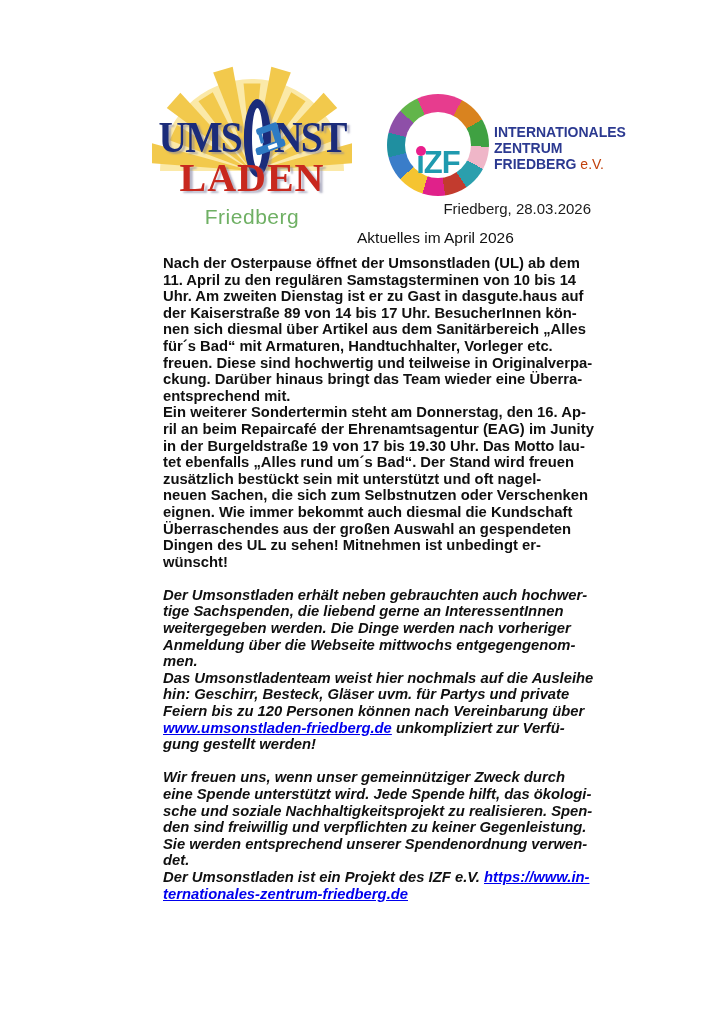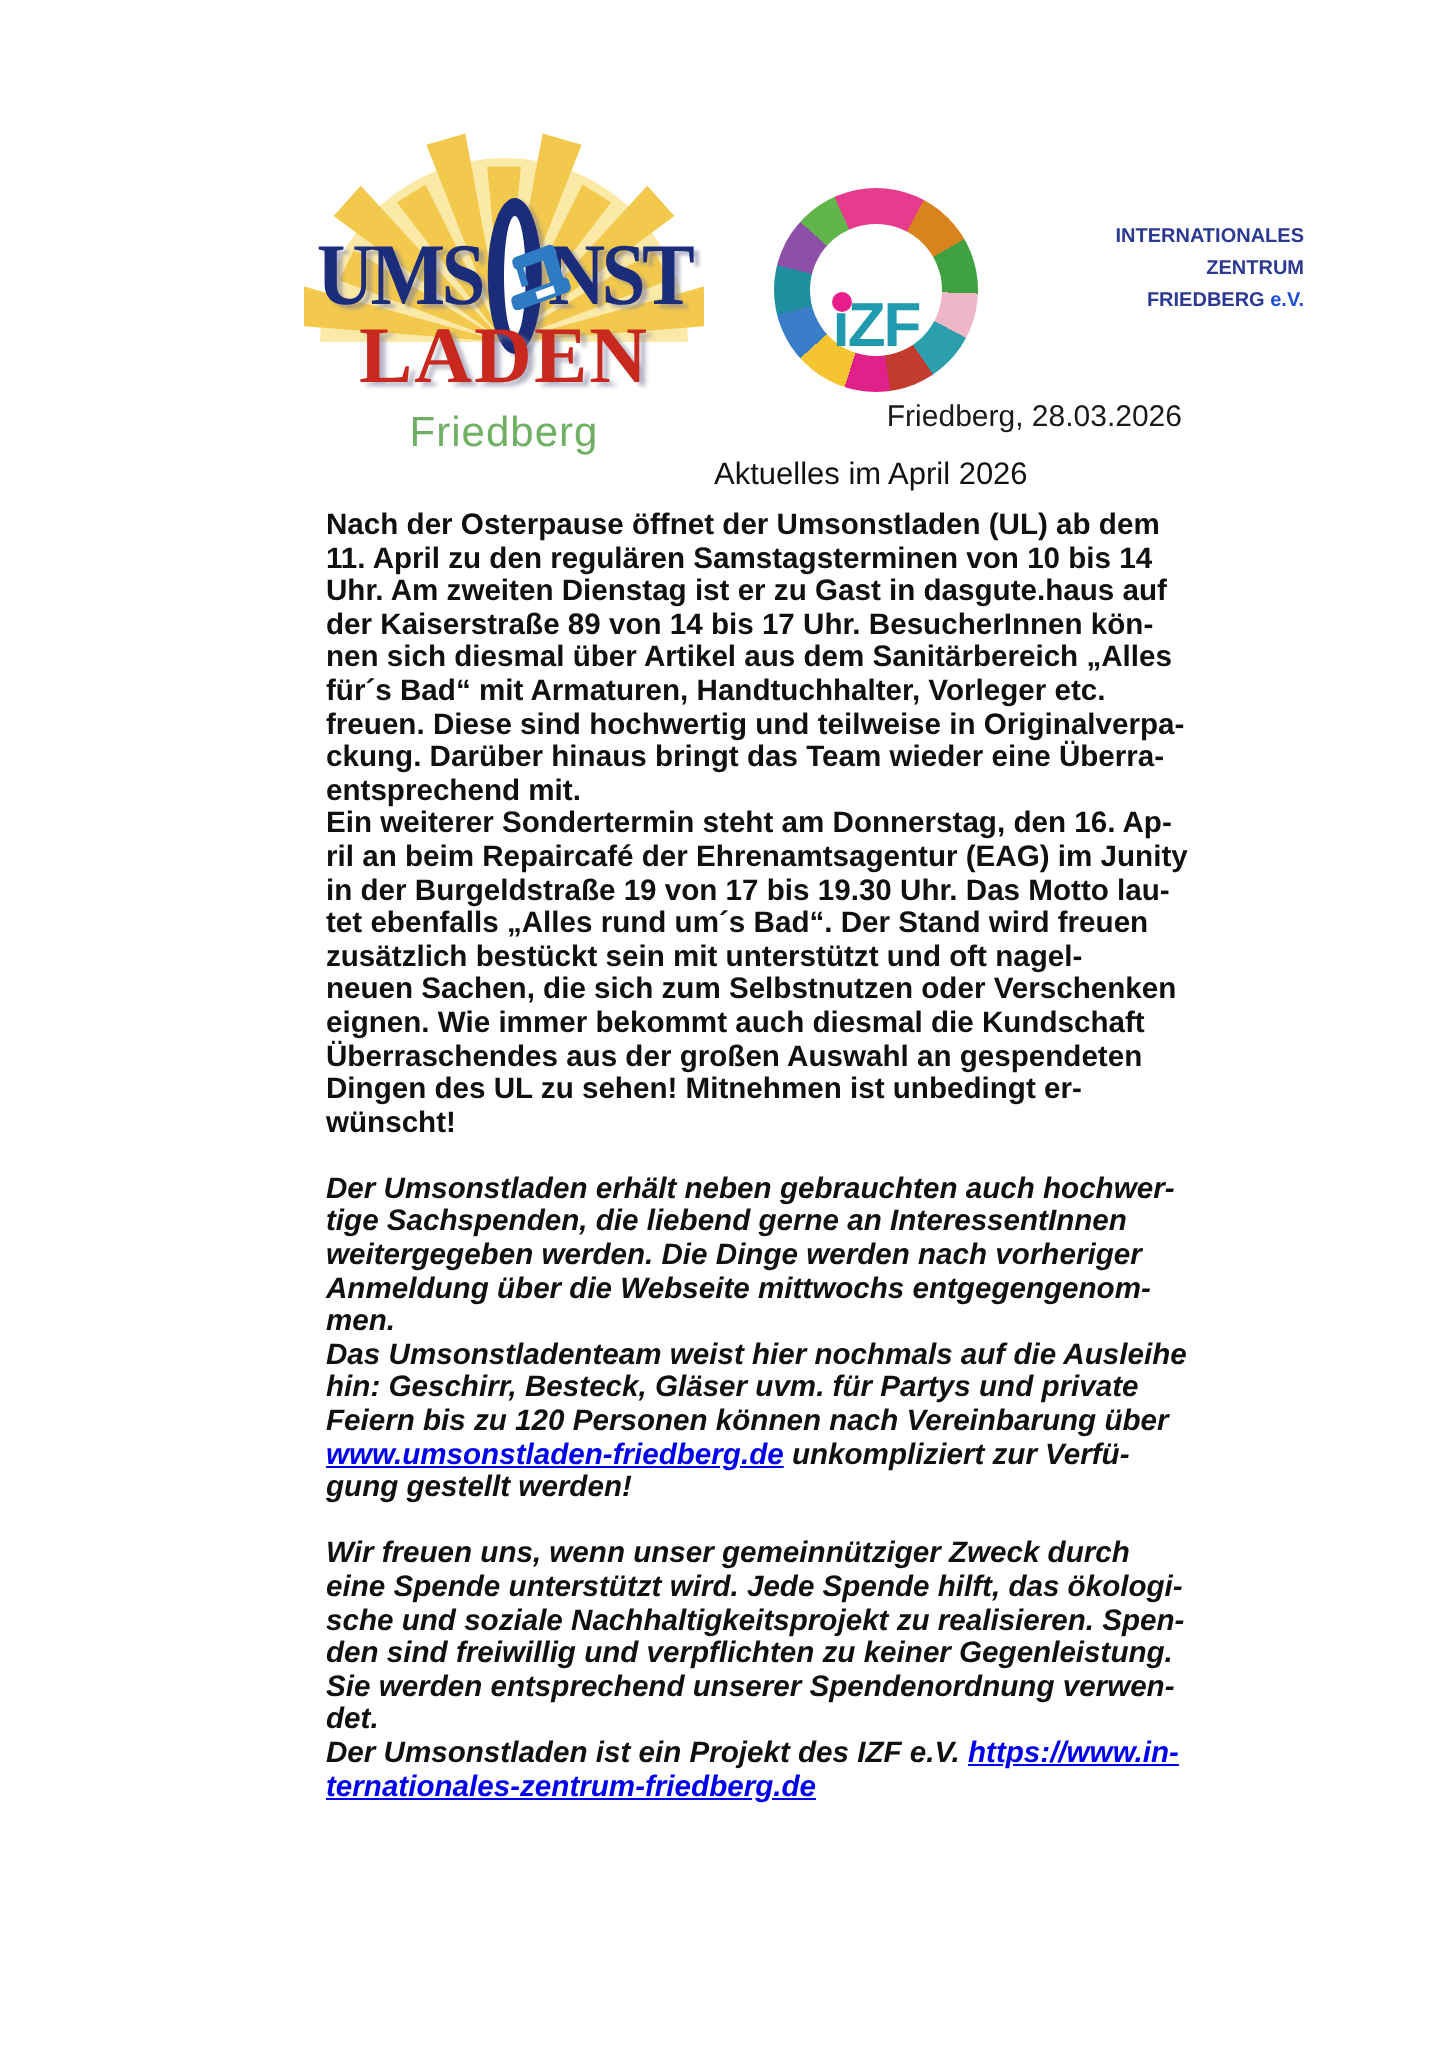--- a/index.html
+++ b/index.html
@@ -30,23 +30,23 @@
              background:conic-gradient(#E73C8E 0 28deg,#D9831F 28deg 60deg,#3FA142 60deg 92deg,
                #EFB6C8 92deg 118deg,#2B9FAD 118deg 146deg,#C23B2E 146deg 172deg,
                #E0218A 172deg 198deg,#F5C431 198deg 228deg,#3A7DC9 228deg 256deg,
                #1F8FA0 256deg 284deg,#8E4FA8 284deg 312deg,#62B54A 312deg 336deg,#E73C8E 336deg 360deg);}
   .izf-center{position:absolute;inset:18px;background:#fff;border-radius:50%;
               display:flex;align-items:flex-end;justify-content:center;}
   .izf-mono{position:relative;font-weight:bold;font-size:31px;letter-spacing:-1px;
             color:#1F9AAF;line-height:1;}
   .izf-mono .dot{position:absolute;left:0px;top:-1px;width:10px;height:10px;border-radius:50%;
                  background:#E91E8C;}
-  .izf-name{position:absolute;left:494px;top:111px;width:158px;text-align:right;
-            color:#2B3990;font-weight:bold;font-size:10px;line-height:16px;white-space:nowrap;}
-  .izf-name .suffix{color:#1d4ed8;font-weight:bold;}
+  .izf-name{position:absolute;left:494px;top:124px;width:158px;text-align:left;
+            color:#2B3990;font-weight:bold;font-size:14px;line-height:16px;white-space:nowrap;}
+  .izf-name .suffix{color:#c2410c;font-weight:normal;}
 
   
   .dateline{position:absolute;left:163px;top:200px;width:428px;text-align:right;
             font-size:15px;font-weight:normal;color:#1a1a1a;}
   .doc-title{position:absolute;left:357px;top:229px;font-size:15.5px;font-weight:normal;color:#111;}
 
   
   .body-text{position:absolute;left:163px;top:255px;width:440px;
              font-size:14.8px;font-weight:bold;color:#101010;line-height:16.6px;}
   .para + .para{margin-top:16.6px;font-style:italic;}

